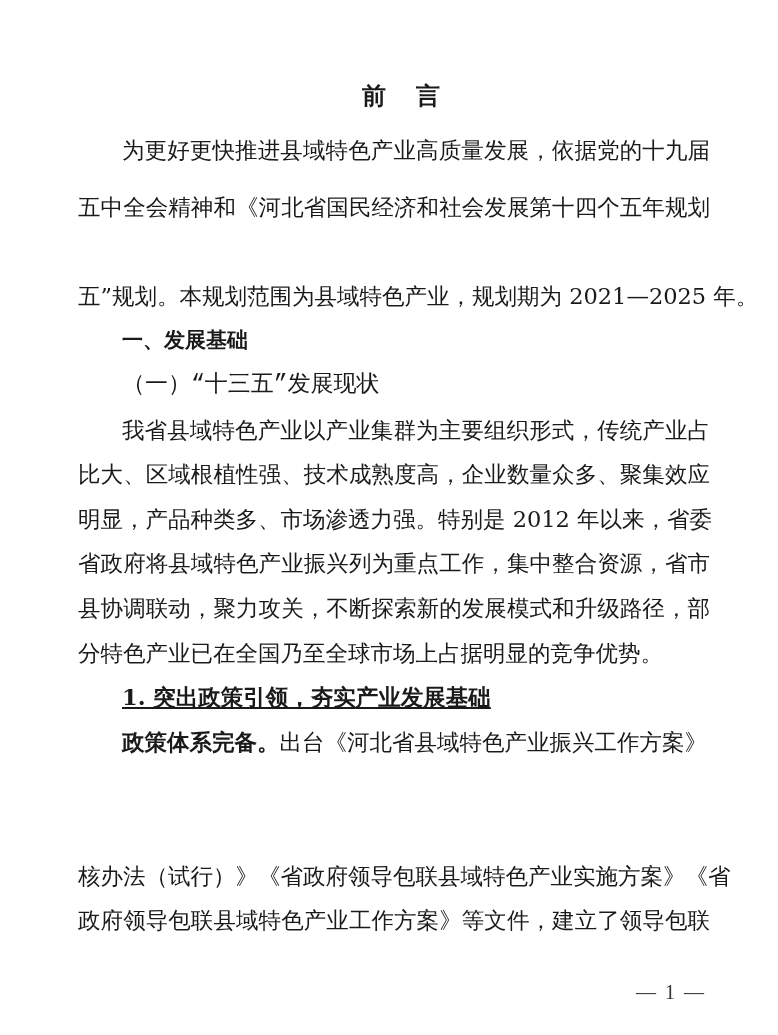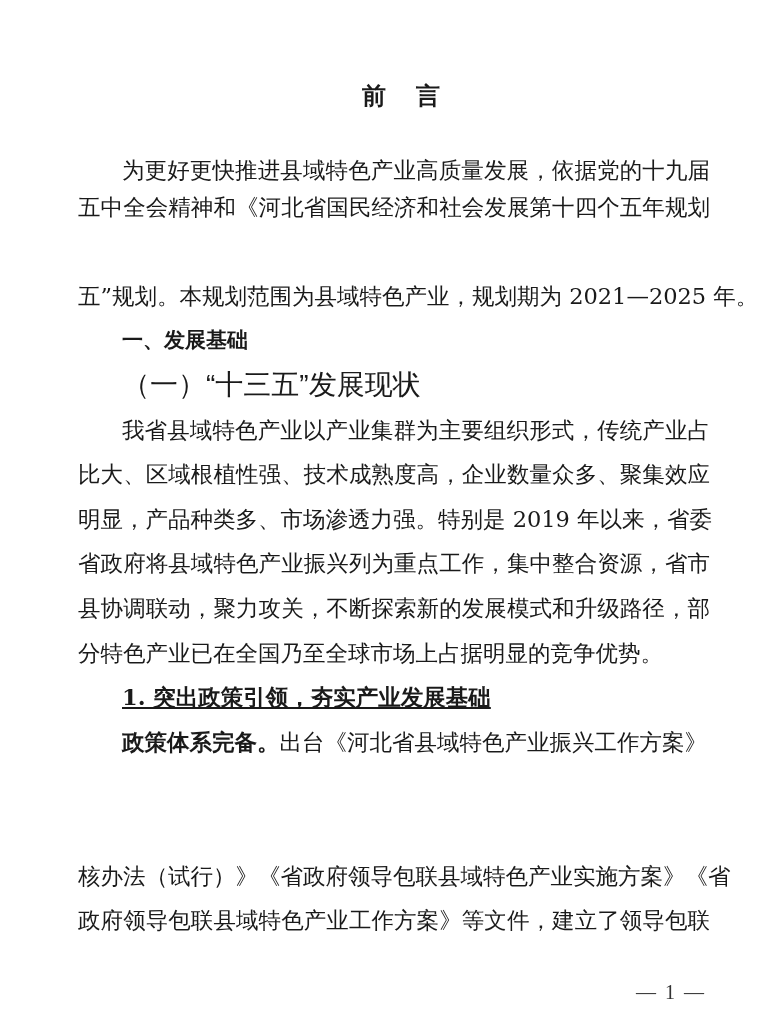--- a/index.html
+++ b/index.html
@@ -7,43 +7,43 @@
          font-family: "DejaVu Serif", "Liberation Serif", serif; color: #1a1a1a; }
   .page { position: absolute; left: 0; top: 0; width: 778px; height: 1035px; background: #fff; }
   .title { position: absolute; top: 78px; left: 0; width: 778px; text-align: center;
            font-family: "DejaVu Sans", "Liberation Sans", sans-serif; font-size: 24px;
            letter-spacing: 30px; text-indent: 30px; font-weight: bold; line-height: 36px; padding-left: 12px; }
   .line { position: absolute; left: 78px; width: 632px; height: 44px; line-height: 44px;
           font-size: 22.5px; white-space: nowrap; text-align: justify; text-align-last: justify; }
   .line.last { text-align-last: left; }
   .line.indent { left: 122px; width: 588px; }
   .h1 { font-family: "DejaVu Sans", "Liberation Sans", sans-serif; font-weight: bold; font-size: 21px; text-align-last: left; }
-  .h2 { font-family: Liberation Sans, sans-serif; font-size: 28px; text-align-last: left; left: 126px; }
+  .h2 { font-family: Liberation Mono, monospace; font-size: 23px; text-align-last: left; left: 126px; }
   .h3 { font-weight: bold; text-align-last: left; text-decoration: underline; }
   .b { font-weight: bold; }
   .pagenum { position: absolute; top: 980px; left: 636px; font-size: 20px; line-height: 24px;
              font-family: "Liberation Serif", serif; letter-spacing: 2px; color: #333; }
 </style>
 </head>
 <body>
 
 <div class="page">
 
   <div class="title">前言</div>
 
-  <div class="line indent" style="top:148px">为更好更快推进县域特色产业高质量发展，依据党的十九届</div>
+  <div class="line indent" style="top:128px">为更好更快推进县域特色产业高质量发展，依据党的十九届</div>
   <div class="line" style="top:185px">五中全会精神和《河北省国民经济和社会发展第十四个五年规划</div>
   <div class="line" style="top:274px">五”规划。本规划范围为县域特色产业，规划期为 2021—2025 年。</div>
 
   <div class="line indent h1" style="top:318px">一、发展基础</div>
   <div class="line indent h2" style="top:363px">（一）“十三五”发展现状</div>
 
   <div class="line indent" style="top:408px">我省县域特色产业以产业集群为主要组织形式，传统产业占</div>
   <div class="line" style="top:452px">比大、区域根植性强、技术成熟度高，企业数量众多、聚集效应</div>
-  <div class="line" style="top:497px">明显，产品种类多、市场渗透力强。特别是 2019 年以来，省委</div>
+  <div class="line" style="top:497px">明显，产品种类多、市场渗透力强。特别是 2012 年以来，省委</div>
   <div class="line" style="top:541px">省政府将县域特色产业振兴列为重点工作，集中整合资源，省市</div>
   <div class="line" style="top:586px">县协调联动，聚力攻关，不断探索新的发展模式和升级路径，部</div>
   <div class="line last" style="top:631px">分特色产业已在全国乃至全球市场上占据明显的竞争优势。</div>
 
   <div class="line indent h3" style="top:675px">1. 突出政策引领，夯实产业发展基础</div>
 
   <div class="line indent" style="top:720px; text-align-last:left"><span class="b">政策体系完备。</span><span>出台《河北省县域特色产业振兴工作方案》</span></div>
   <div class="line" style="top:854px">核办法（试行）》《省政府领导包联县域特色产业实施方案》《省</div>
   <div class="line" style="top:898px">政府领导包联县域特色产业工作方案》等文件，建立了领导包联</div>
 

